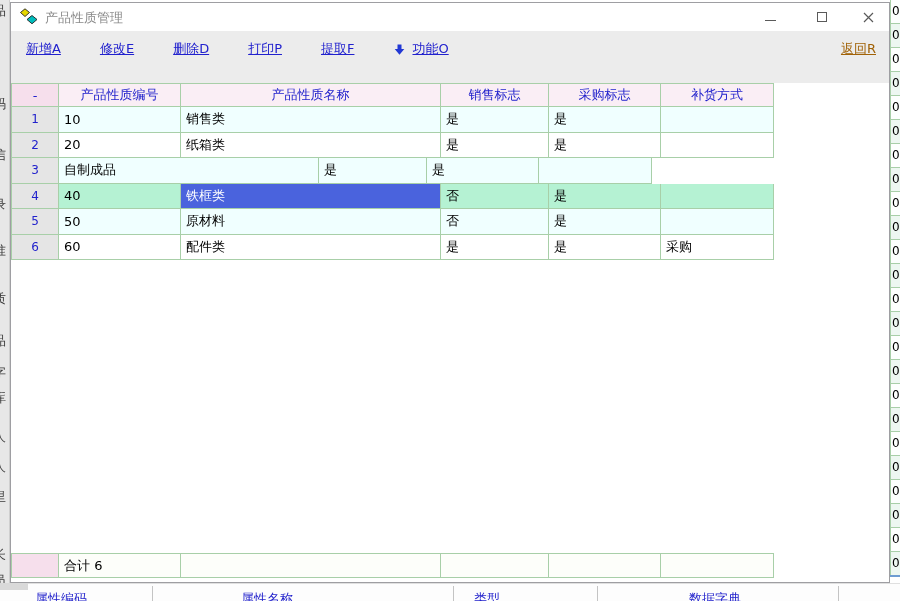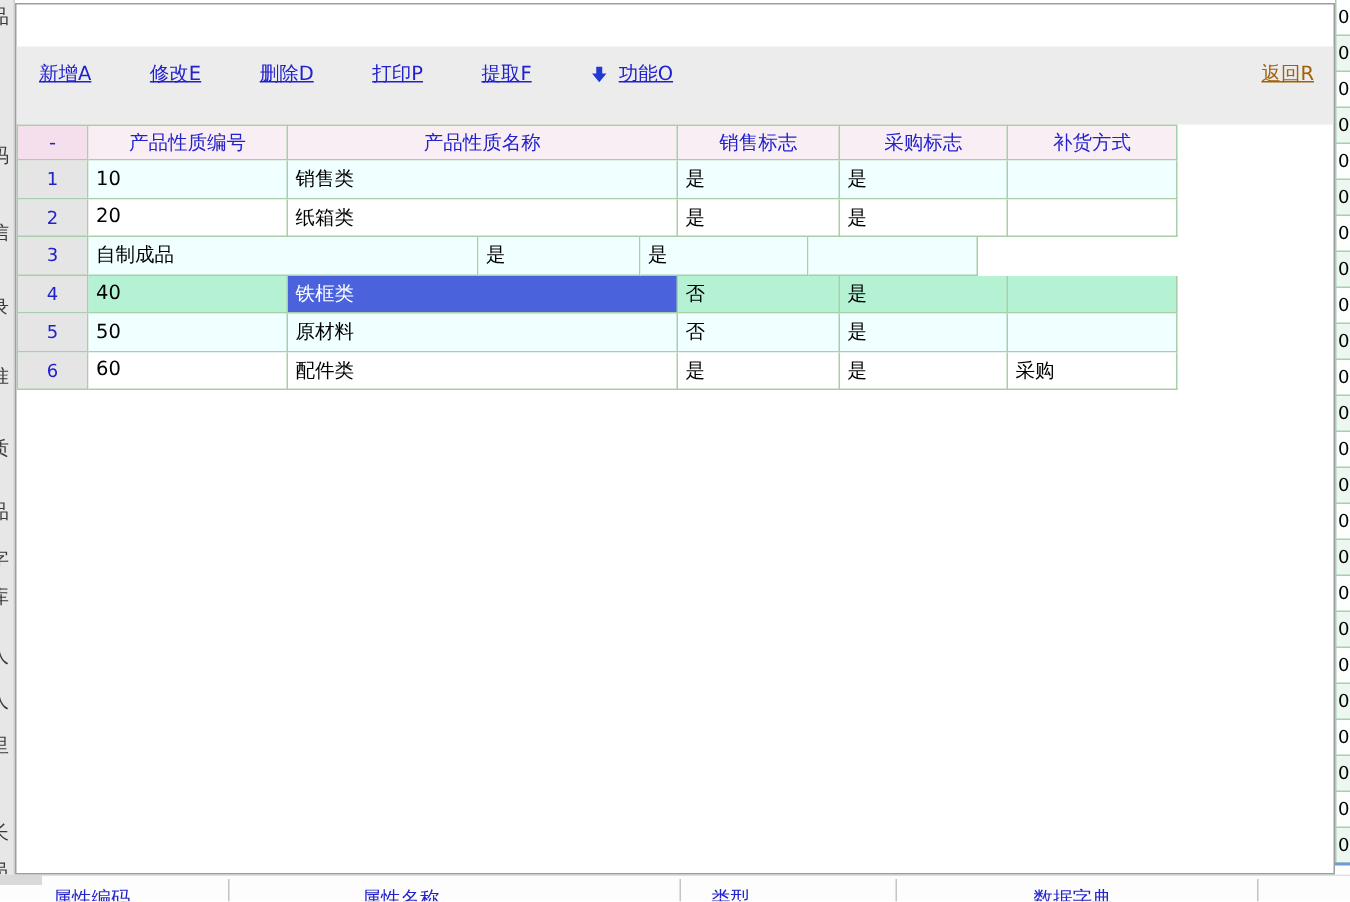--- a/index.html
+++ b/index.html
@@ -37,21 +37,21 @@
   .tb-return { position:absolute; right:13px; top:9px; color:#a16207; text-decoration:underline; white-space:nowrap; }
 
   
   :root { --gline:#a8cfa8; --hdr:#faeef5; --hdr2:#f6dfec; --numbg:#e5e5e5; --blue:#2222cc;
           --sel:#b5f2d3; --selcell:#4a63dd; --azure:#f0ffff; }
   .grid { position:absolute; left:0; top:80px; border-top:1px solid var(--gline); border-left:1px solid var(--gline); }
   .grow { display:flex; height:25.5px; }
   .grow.hdr { height:23px; }
   .c { border-right:1px solid var(--gline); border-bottom:1px solid var(--gline); padding:0 5px;
        display:flex; align-items:center; overflow:hidden; white-space:nowrap; background:#fff; }
-  .c.w-num {width:47px;} .c.w-code {width:133px;} .c.w-name {width:260px;text-align:center;}
+  .c.w-num {width:47px;} .c.w-code {width:122px;} .c.w-name {width:260px;text-align:center;}
   .c.w-sale {width:108px;} .c.w-pur {width:112px;} .c.w-rep {width:113px;}
   .hdr .c { justify-content:center; color:var(--blue); background:var(--hdr); padding:0; }
   .hdr .c.w-num { background:var(--hdr2); }
   .c.num { justify-content:center; color:var(--blue); background:var(--numbg); font-size:12px; }
   .grow.odd .c { background:var(--azure); }
   .grow.odd .c.num { background:var(--numbg); }
   .grow.selected .c { background:var(--sel); }
   .grow.selected .c.num { background:var(--numbg); }
   .grow.selected .c.cell-name { background:var(--selcell); color:#fff;font-family:Liberation Mono, monospace; }
 
@@ -120,20 +120,39 @@
     <span class="bg-col-header" style="left: 689px;">数据字典</span>
   <span class="bg-sep" style="left: 152px;"></span>
       <span class="bg-sep" style="left: 453px;"></span>
       <span class="bg-sep" style="left: 597px;"></span>
       <span class="bg-sep" style="left: 838px;"></span>
     </div>
   <div class="bg-corner"></div>
 
   <div class="dialog">
 
+    <div class="titlebar">
+      <svg class="title-icon" viewBox="0 0 18 18">
+        <polygon points="5,0.8 9.5,4.5 5,8.5 0.5,4.5" fill="#e6d800" stroke="#222" stroke-width="0.9"></polygon>
+        <polygon points="8.2,10.8 10.6,8.8 13,10.8 10.6,12.8" fill="#e23cc0" stroke="#222" stroke-width="0.8"></polygon>
+        <polygon points="12,7.5 17,11.5 12,15.8 7,11.5" fill="#00bdbd" stroke="#222" stroke-width="0.9"></polygon>
+      </svg>
+      <span class="title-text">产品性质管理</span>
+      <div class="win-btn btn-min">
+          <span class="glyph-min"></span>
+        </div>
+      <div class="win-btn btn-max">
+          <span class="glyph-max"></span>
+        </div>
+      <div class="win-btn btn-close">
+        <svg width="11" height="11" viewBox="0 0 11 11">
+            <path d="M1 1 L10 10 M10 1 L1 10" stroke="#5a5a5a" stroke-width="1.2"></path>
+          </svg>
+      </div>
+    </div>
 
     <div class="toolbar">
       <div class="tb-row">
         <span class="tb-btn">
             <span>新增A</span>
           </span>
         <span class="tb-btn">
             <span>修改E</span>
           </span>
         <span class="tb-btn">
@@ -208,15 +227,23 @@
     <div class="c w-num num">6</div>
     <div class="c w-code">60</div>
     <div class="c w-name cell-name">配件类</div>
     <div class="c w-sale">是</div>
     <div class="c w-pur">是</div>
     <div class="c w-rep">采购</div>
   </div>
         </div>
     </div>
 
+    <div class="sumrow">
+      <div class="c w-num first"></div>
+      <div class="c w-code">合计 6</div>
+      <div class="c w-name"></div>
+      <div class="c w-sale"></div>
+      <div class="c w-pur"></div>
+      <div class="c w-rep"></div>
+    </div>
 
   </div>
 </div>
 
 </body></html>

